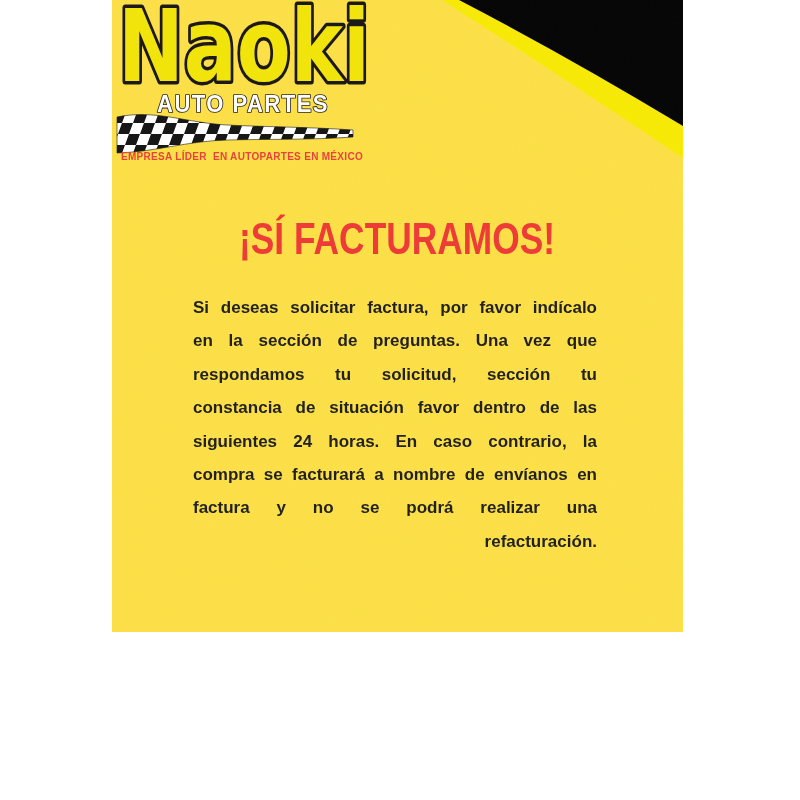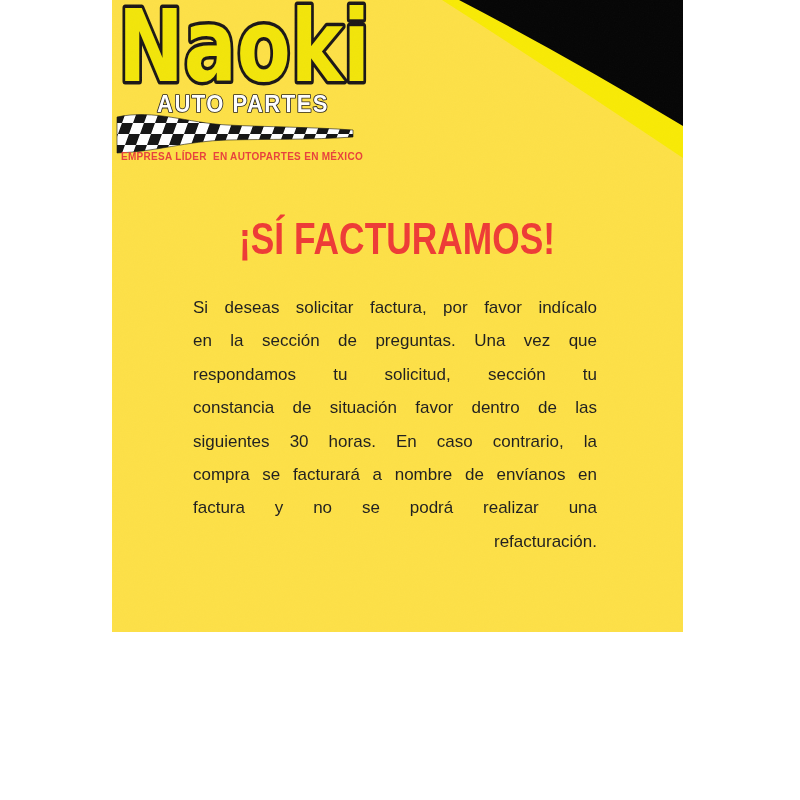--- a/index.html
+++ b/index.html
@@ -22,21 +22,21 @@
 
   .tagline{
     position:absolute;left:9px;top:151px;
     font-size:10px;font-weight:bold;letter-spacing:.3px;
     color:#e8423c;white-space:pre-wrap;
   }
   .heading-wrap{position:absolute;left:0;top:212px;width:571px;}
 
   .body-text{
     position:absolute;left:81px;top:291px;width:404px;
-    font-size:17px;font-weight:normal;color:#1f1f1f;
+    font-size:17px;font-weight:bold;color:#1f1f1f;
     line-height:33.4px;
   }
   .body-text .jline{text-align:justify;text-align-last:justify;}
   .body-text .lastline{text-align:right;}
 </style>
 </head>
 <body>
 
 <div class="design">
 
@@ -104,21 +104,21 @@
       <svg width="571" height="52" viewBox="0 0 571 52">
         <text x="285" y="42" text-anchor="middle" font-family="Liberation Sans, sans-serif" font-weight="bold" font-size="44" fill="#ee3b36" textLength="316" lengthAdjust="spacingAndGlyphs">¡SÍ FACTURAMOS!</text>
       </svg>
     </div>
 
     <div class="body-text">
       <div class="jline">Si deseas solicitar factura, por favor indícalo</div>
       <div class="jline">en la sección de preguntas. Una vez que</div>
       <div class="jline">respondamos tu solicitud, sección tu</div>
       <div class="jline">constancia de situación favor dentro de las</div>
-      <div class="jline">siguientes 30 horas. En caso contrario, la</div>
+      <div class="jline">siguientes 24 horas. En caso contrario, la</div>
       <div class="jline">compra se facturará a nombre de envíanos en</div>
       <div class="jline">factura y no se podrá realizar una</div>
       <div class="lastline">refacturación.</div>
     </div>
 
   </div>
 
   <svg class="noise" aria-hidden="true">
     <filter id="grain">
       <feTurbulence type="fractalNoise" baseFrequency="0.8" numOctaves="2" stitchTiles="stitch"></feTurbulence>

